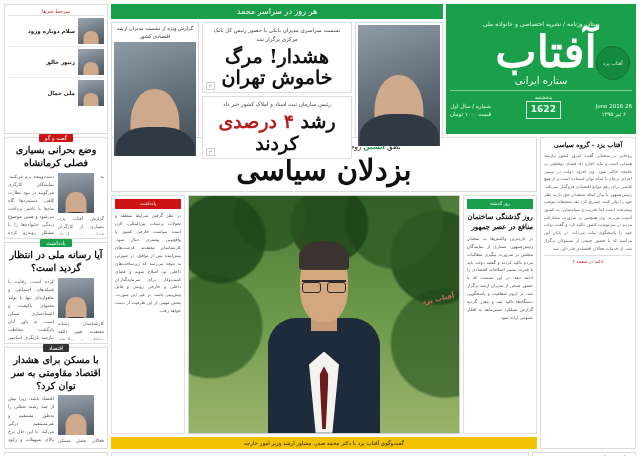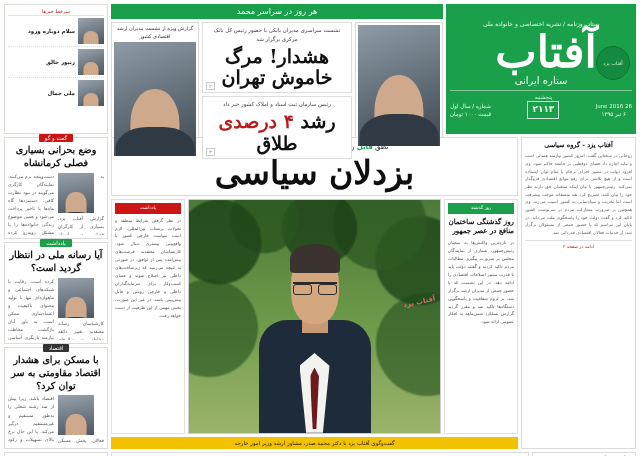--- a/index.html
+++ b/index.html
@@ -201,21 +201,21 @@
   }
 
   
   .col-far-left {
     width: 104px;
     display: flex;
     flex-direction: column;
     gap: 3px;
   }
   .col-left {
-    width: 115px;
+    width: 96px;
     display: flex;
     flex-direction: column;
     gap: 3px;
   }
   .col-center {
     flex: 1;
     display: flex;
     flex-direction: column;
     gap: 3px;
   }
@@ -332,21 +332,21 @@
   }
   .center-kicker {
     font-size: 7px;
     color: #222;
     text-align: center;
     line-height: 1.6;
   }
   .center-kicker .green { color: #1aa04a; font-weight: bold; }
   .center-title {
     font-family: "DejaVu Serif", "Liberation Serif", serif;
-    font-size: 33px;
+    font-size: 29px;
     font-weight: bold;
     color: #0f0f0f;
     text-align: center;
     line-height: 1.1;
     margin-top: 2px;
   }
   .center-main {
     display: flex;
     gap: 3px;
     flex: 1;
@@ -528,21 +528,21 @@
       <div class="logo-word">آفتاب</div>
       <div class="logo-sub">ستاره ایرانی</div>
       <div class="logo-seal">آفتاب یزد</div>
       <div class="logo-footer">
         <div class="col">
           <div>26 June 2016</div>
           <div>۶ تیر ۱۳۹۵</div>
         </div>
         <div class="col">
           <div>پنجشنبه</div>
-          <div class="price-box">۲۱۱۳</div>
+          <div class="price-box">1622</div>
         </div>
         <div class="col">
           <div>شماره / سال اول</div>
           <div>قیمت ۱۰۰۰ تومان</div>
         </div>
       </div>
     </div>
 
     <div class="mast-mid">
       <div class="banner-top">هر روز در سراسر محمد</div>
@@ -553,21 +553,21 @@
           <div class="caption">ملاحظات بانک‌ها با حساب‌ها</div>
         </div>
         <div class="headline-col">
           <div class="lead-item">
             <div class="kicker">نشست سراسری مدیران بانکی با حضور رئیس کل بانک مرکزی برگزار شد</div>
             <div class="lead-title">هشدار! مرگ خاموش تهران</div>
             <div class="corner-num">۲</div>
           </div>
           <div class="lead-item">
             <div class="kicker">رئیس سازمان ثبت اسناد و املاک کشور خبر داد</div>
-            <div class="lead-title"><span>رشد </span><span class="red">۴ درصدی</span><span> طلاق</span></div>
+            <div class="lead-title"><span>رشد </span><span class="red">۴ درصدی</span><span> کردند</span></div>
             <div class="corner-num">۳</div>
           </div>
         </div>
         <div class="portrait-card">
           <div class="caption">گزارش ویژه از نشست مدیران ارشد اقتصادی کشور</div>
           <div class="photo head"></div>
         </div>
       </div>
     </div>
 
@@ -597,21 +597,21 @@
       <div class="brief" style="flex:1.15">
         <div class="side-head">آفتاب یزد - گروه سیاسی</div>
         <div class="side-note" style="column-count:1">روحانی در سخنانی گفت: امروز کشور نیازمند همدلی است و نباید اجازه داد فضای دوقطبی بر جامعه حاکم شود. وی افزود دولت در مسیر اجرای برجام با تمام توان ایستاده است و از هیچ تلاشی برای رفع موانع اقتصادی فروگذار نمی‌کند. رئیس‌جمهور با بیان اینکه منتقدان حق دارند نظر خود را بیان کنند، تصریح کرد نقد منصفانه موجب پیشرفت است اما تخریب و سیاه‌نمایی به کشور آسیب می‌زند. وی همچنین بر ضرورت مشارکت مردم در سرنوشت کشور تاکید کرد و گفت دولت خود را پاسخگوی ملت می‌داند. در پایان این مراسم که با حضور جمعی از مسئولان برگزار شد، از خدمات فعالان اقتصادی قدردانی شد.</div>
         <div class="rule"></div>
         <div style="font-size:4.4px;color:#cc1414;text-align:center">ادامه در صفحه ۲</div>
       </div>
     </div>
 
     <div class="col-center">
       <div class="center-lead">
-        <div class="center-kicker"><span>نطق </span><span class="green">قابل</span><span> روحانی علیه مخالفان مذاکرات هسته‌ای</span></div>
+        <div class="center-kicker"><span>نطق </span><span class="green">آتشین</span><span> روحانی علیه مخالفان مذاکرات هسته‌ای</span></div>
         <div class="center-title">بزدلان سیاسی</div>
       </div>
 
       <div class="center-main">
         <div class="text-col">
           <span class="col-tag">روز گذشته</span>
           <h4>روز گذشتگی ساختمان منافع در عصر جمهور</h4>
           <div>در تازه‌ترین واکنش‌ها به سخنان رئیس‌جمهور، شماری از نمایندگان مجلس بر ضرورت پیگیری مطالبات مردم تاکید کردند و گفتند دولت باید با قدرت مسیر اصلاحات اقتصادی را ادامه دهد. در این نشست که با حضور جمعی از مدیران ارشد برگزار شد، بر لزوم شفافیت و پاسخگویی دستگاه‌ها تاکید شد و مقرر گردید گزارش عملکرد شش‌ماهه به افکار عمومی ارائه شود.</div>
         </div>
 

